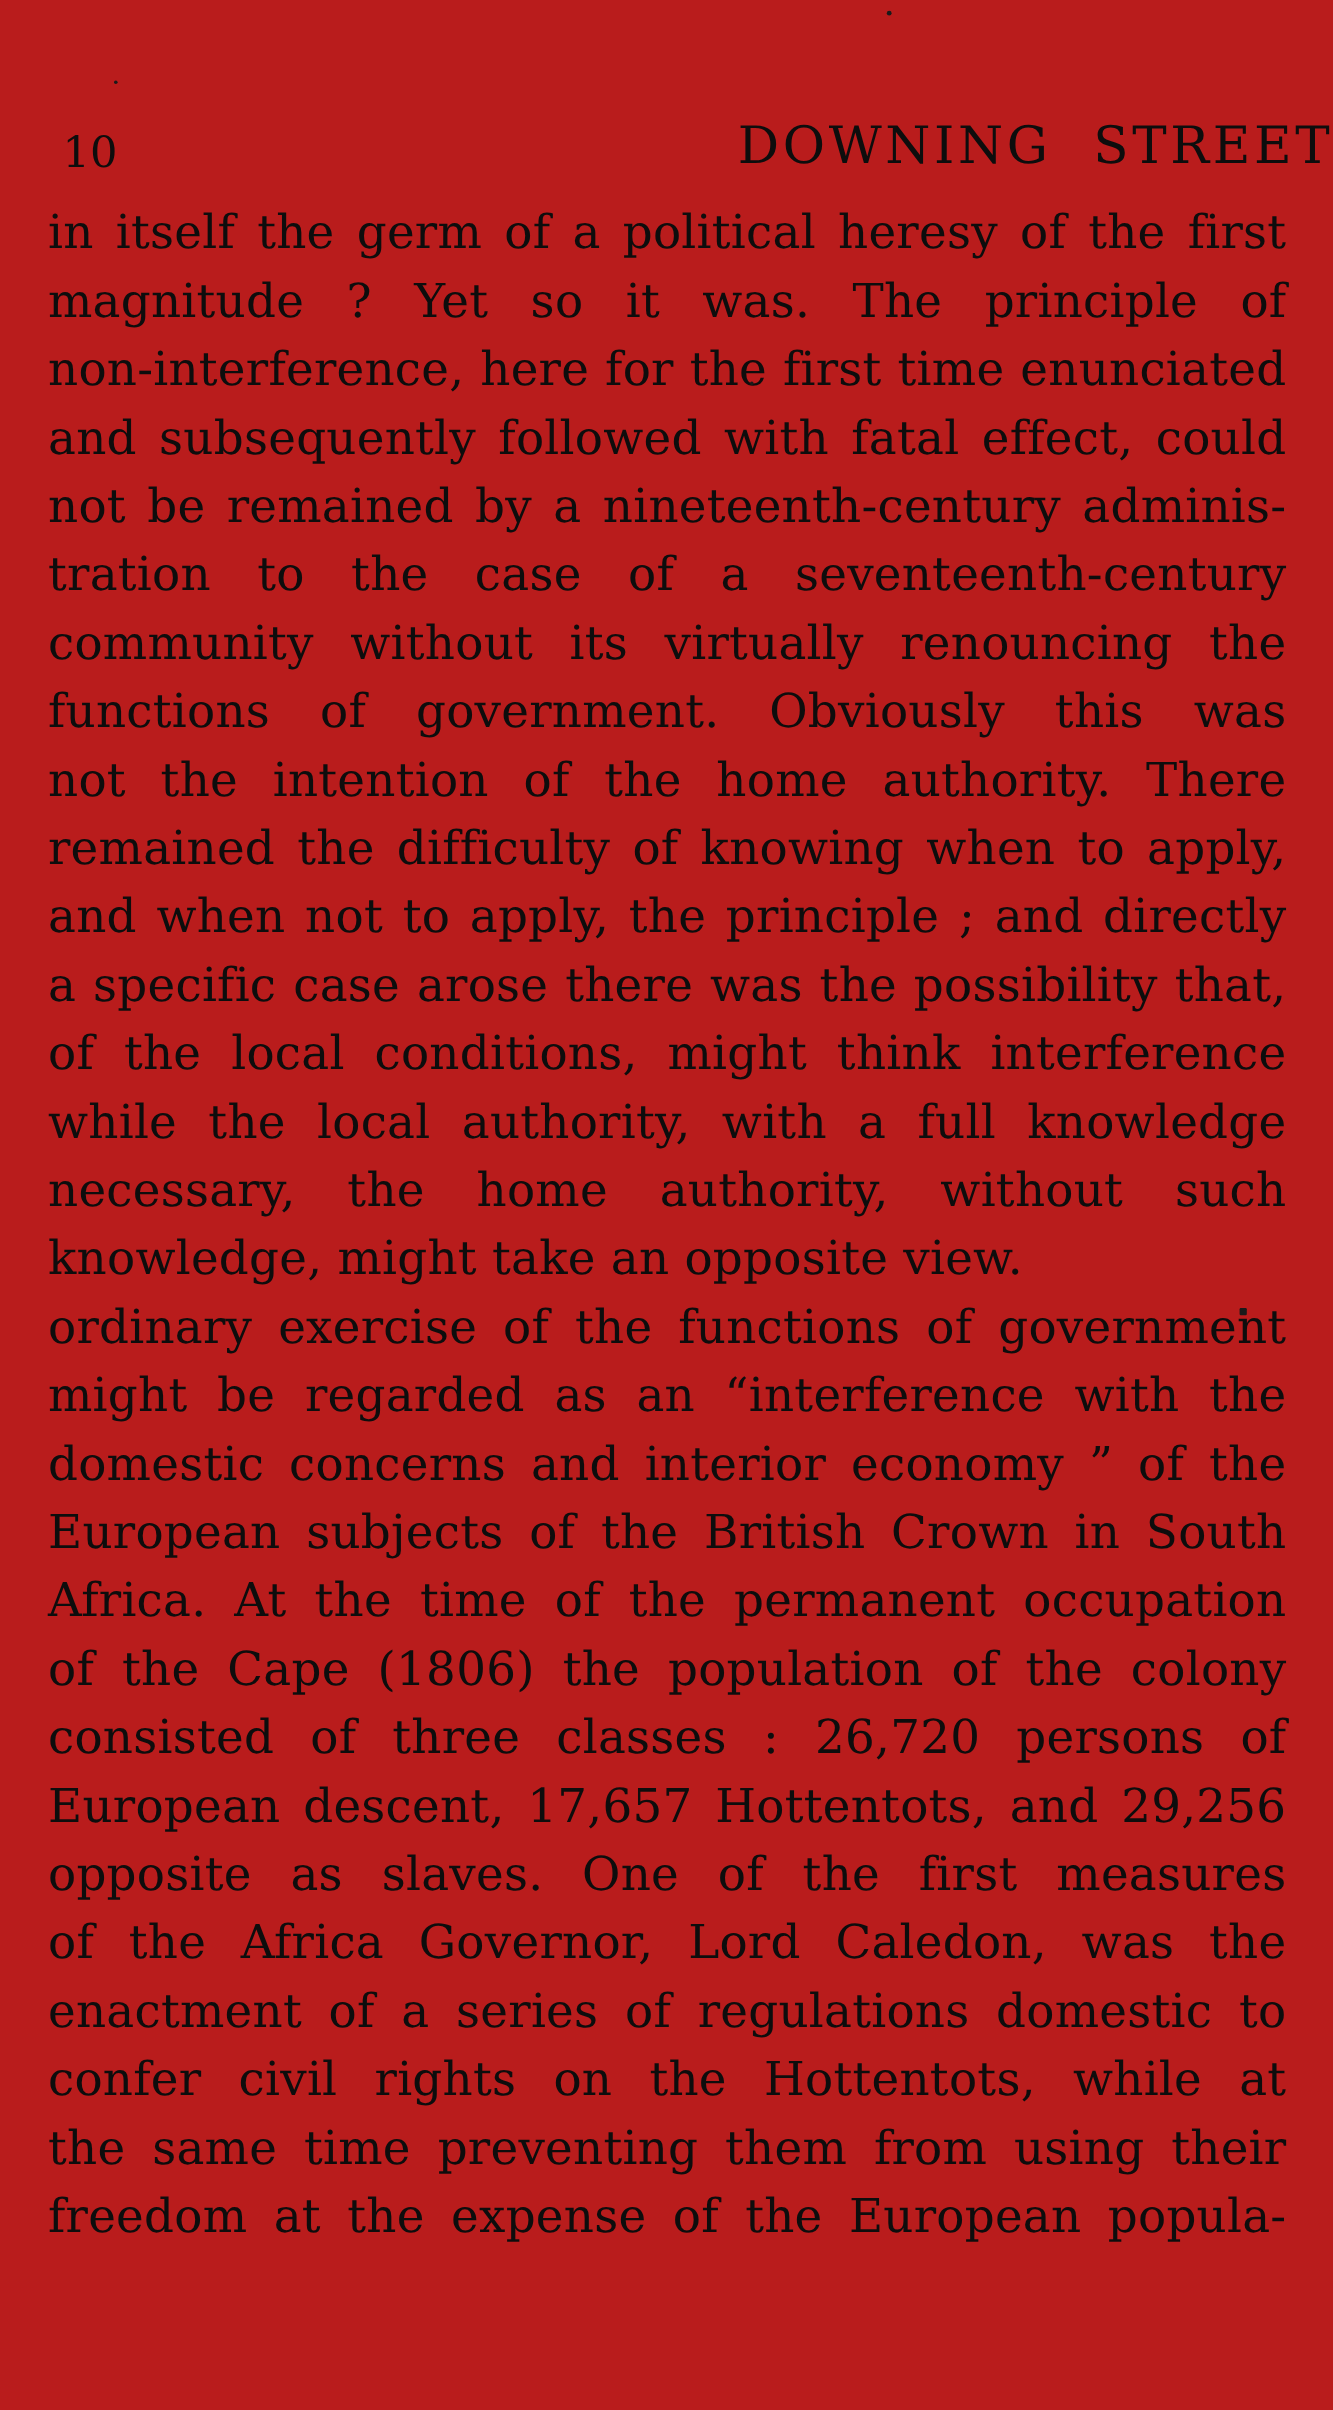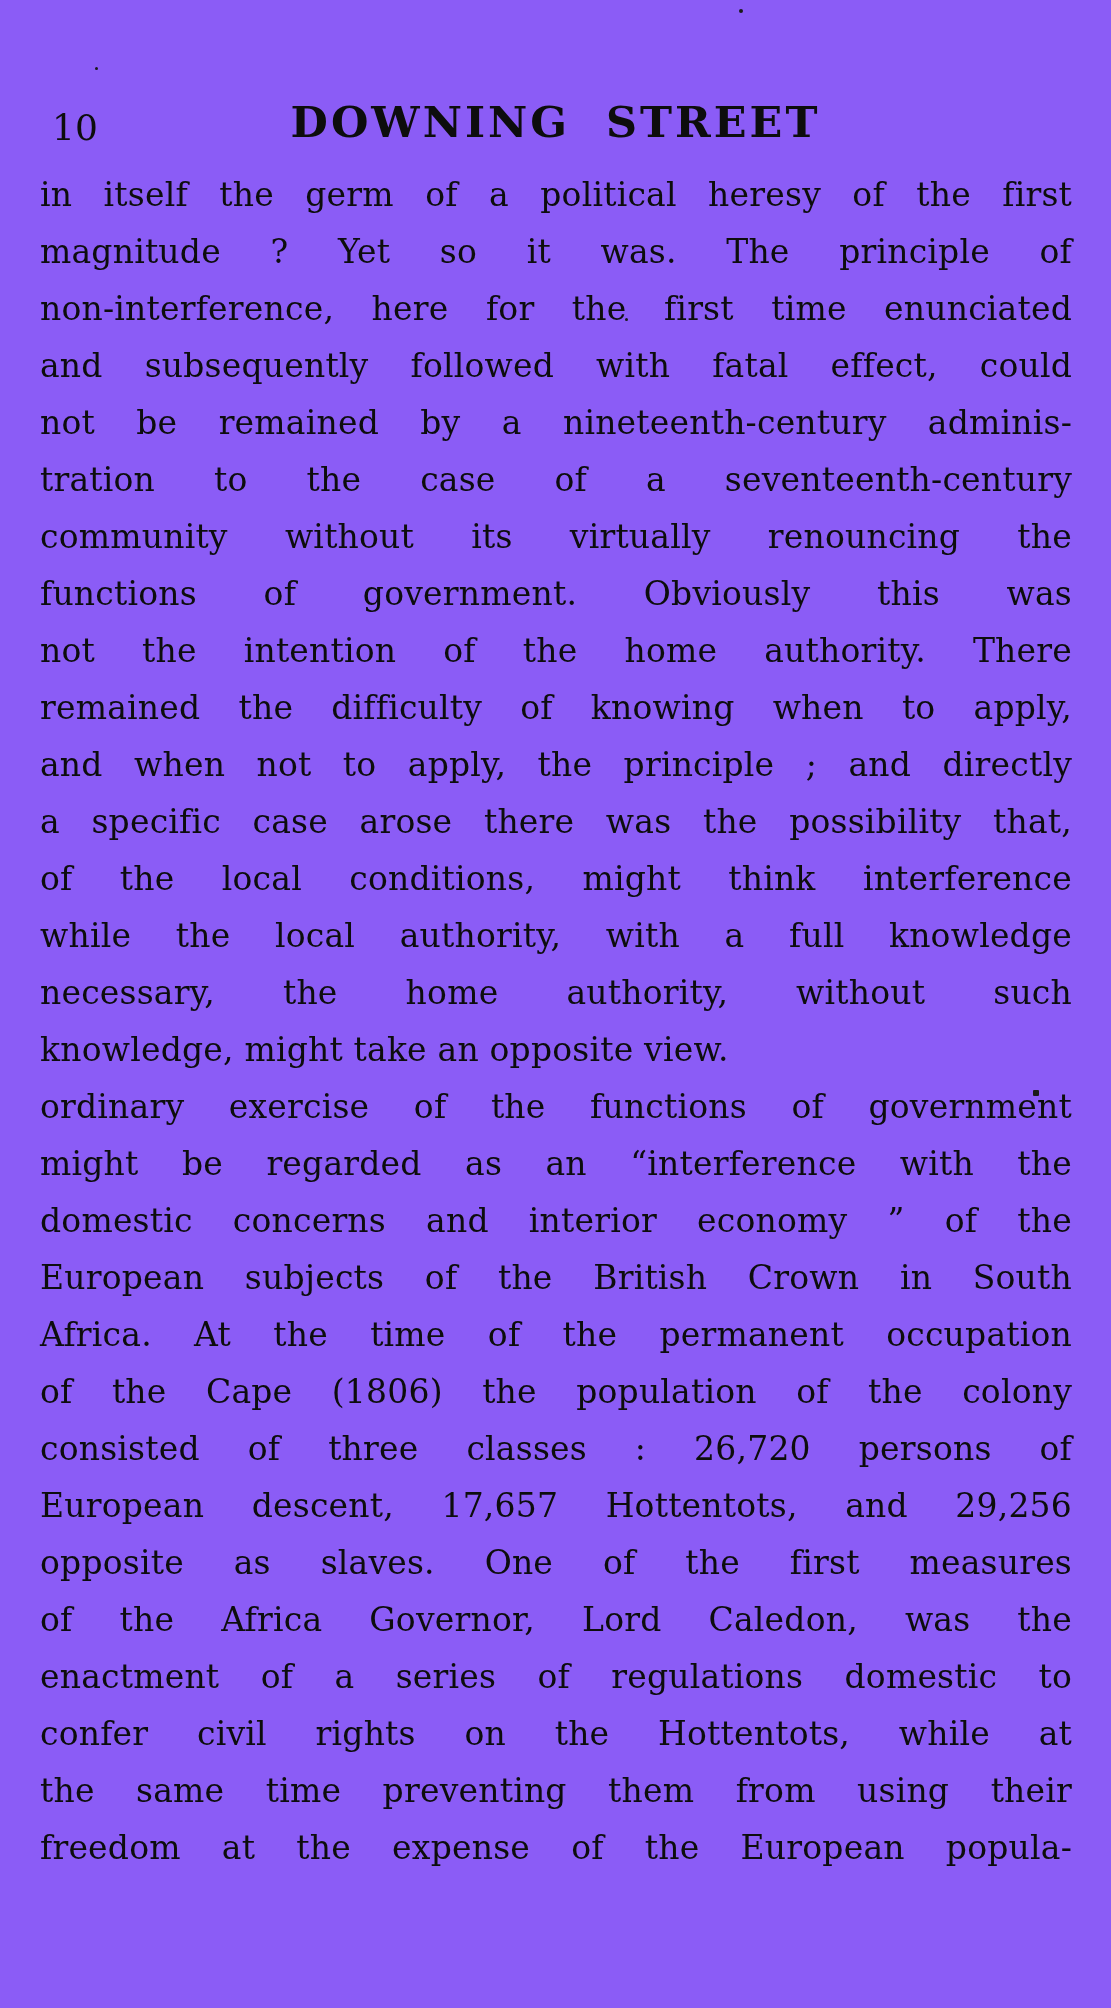--- a/index.html
+++ b/index.html
@@ -4,45 +4,44 @@
 <style>
   html, body { margin: 0; padding: 0; }
   body {
     width: 1111px; height: 2008px;
     background: #fbfbfa;
     font-family: "DejaVu Serif", serif;
   }
   .page {
     position: relative;
     width: 1111px; height: 2008px;
-    background: #8b5cf6;
+    background: #b91c1c;
     overflow: hidden;
     color: #0d0d0d;
   }
   .page-number {
     position: absolute;
     left: 52px; top: 110px;
     font-size: 36px; line-height: 1;
   }
   .running-title {
     position: absolute;
     left: 0; right: 0; top: 101px;
-    text-align: center;
+    text-align: right;
     font-size: 43px; line-height: 1;
     letter-spacing: 3px;
     word-spacing: 18px;
-    font-weight: bold;
   }
   .text-block {
     position: absolute;
     left: 40px; top: 166px;
     width: 1032px;
   }
   .line {
-    font-size: 33px;
+    font-size: 39px;
     line-height: 57px;
     letter-spacing: 0.2px;
     text-align: justify;
     text-align-last: justify;
     white-space: normal;
   }
   .line.indent { text-indent: 34px; }
   .line.left-last { text-align-last: left; }
   .speck {
     position: absolute;

